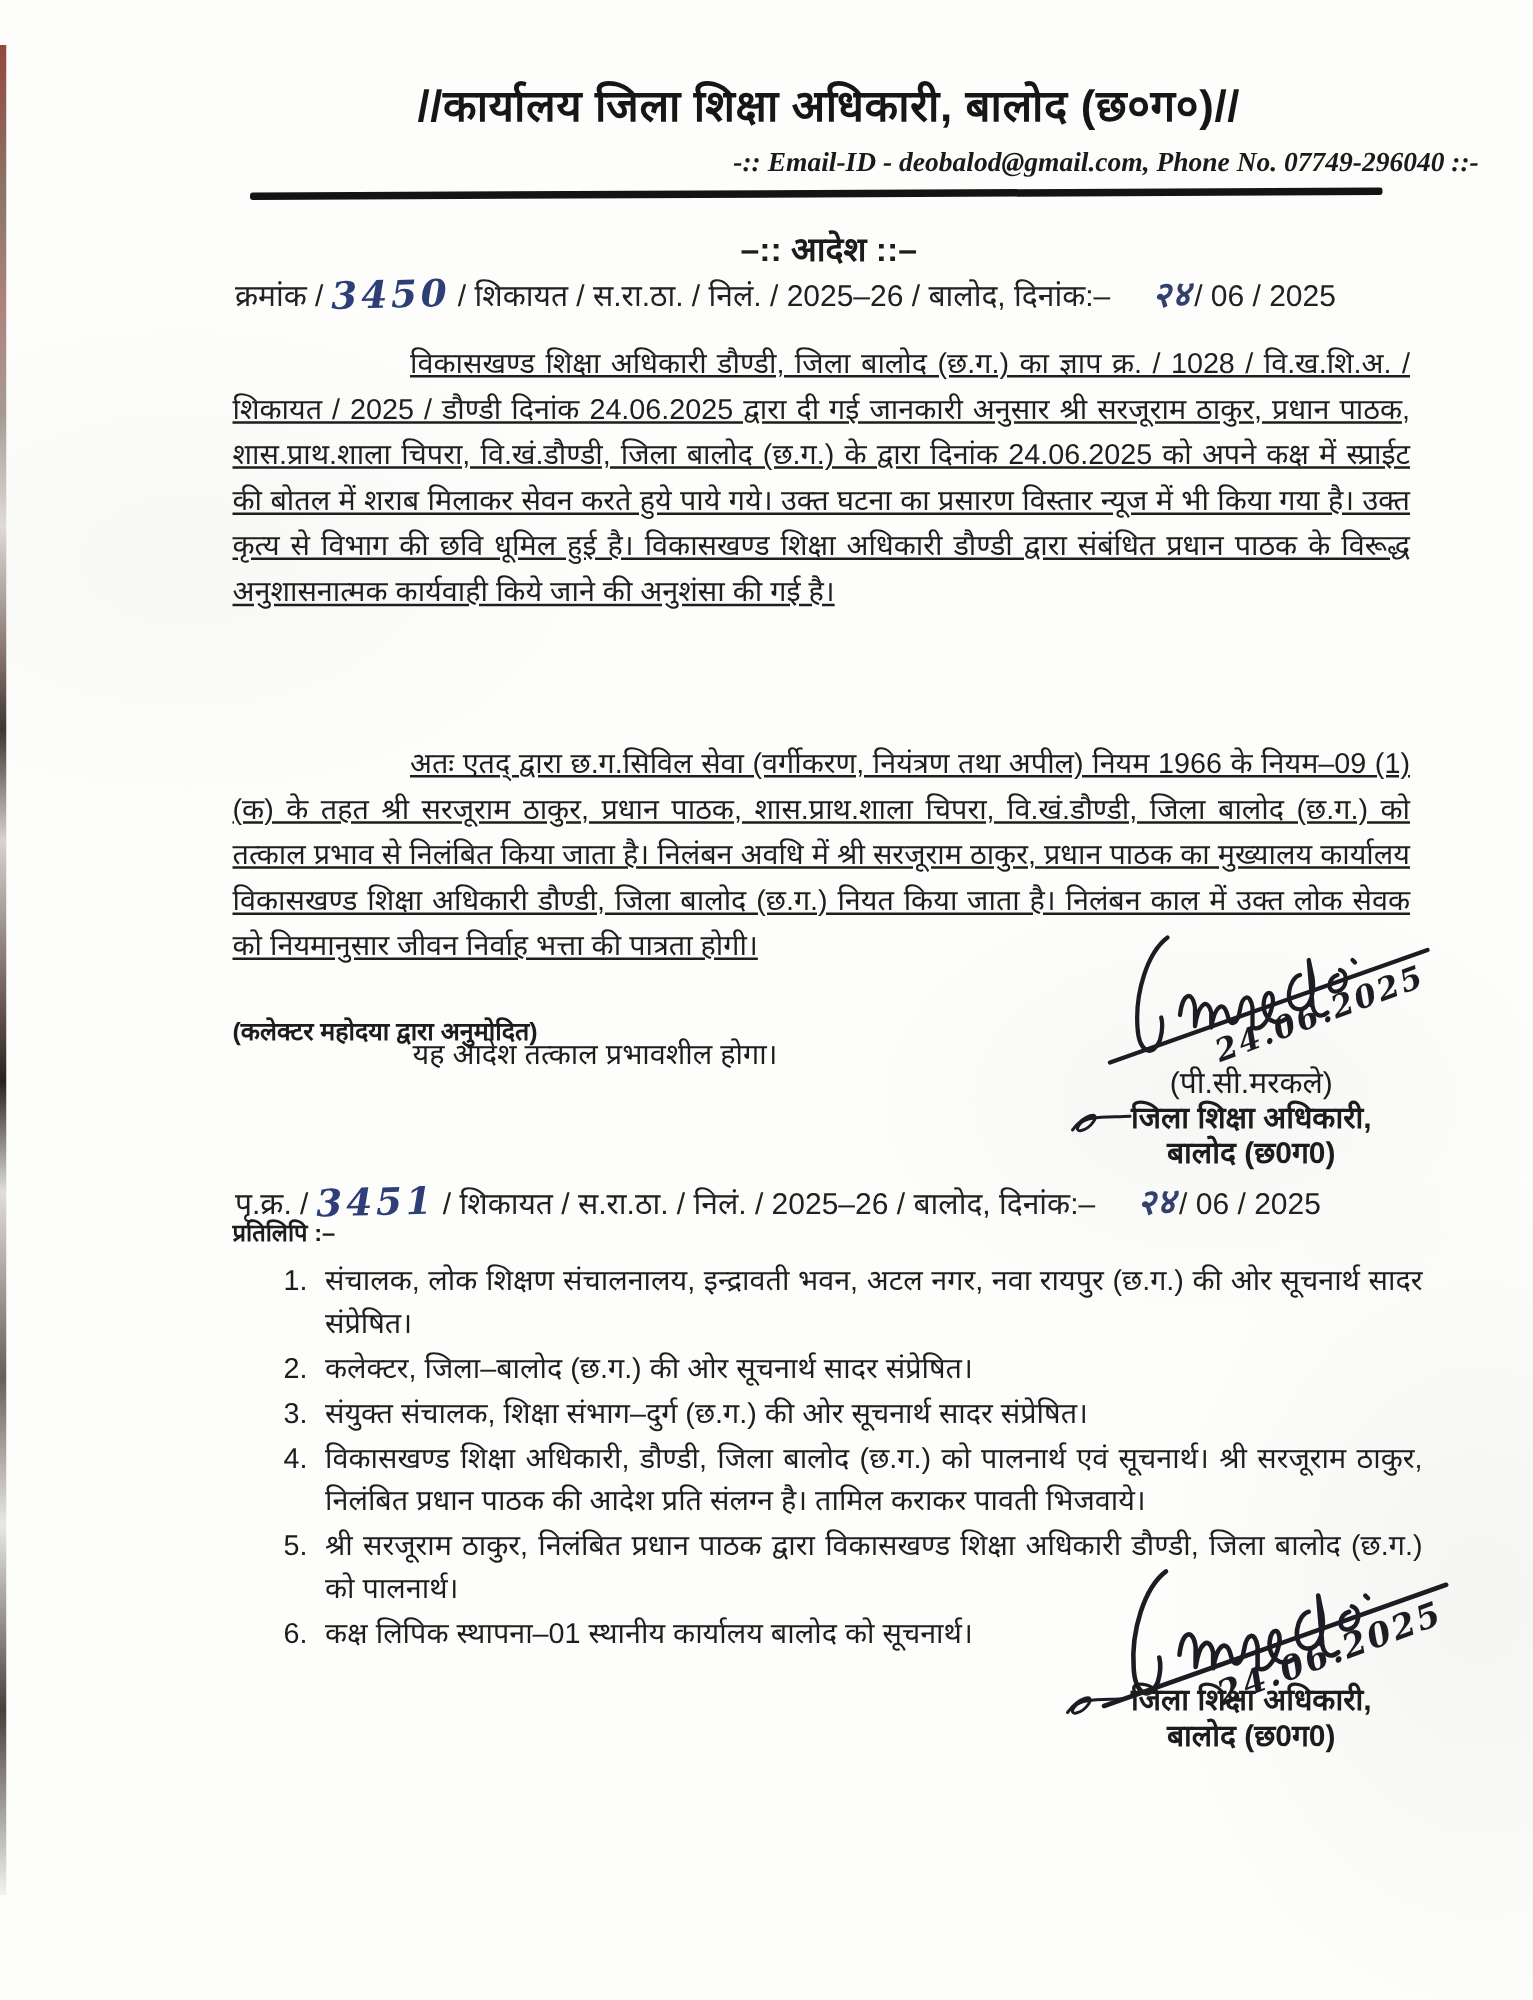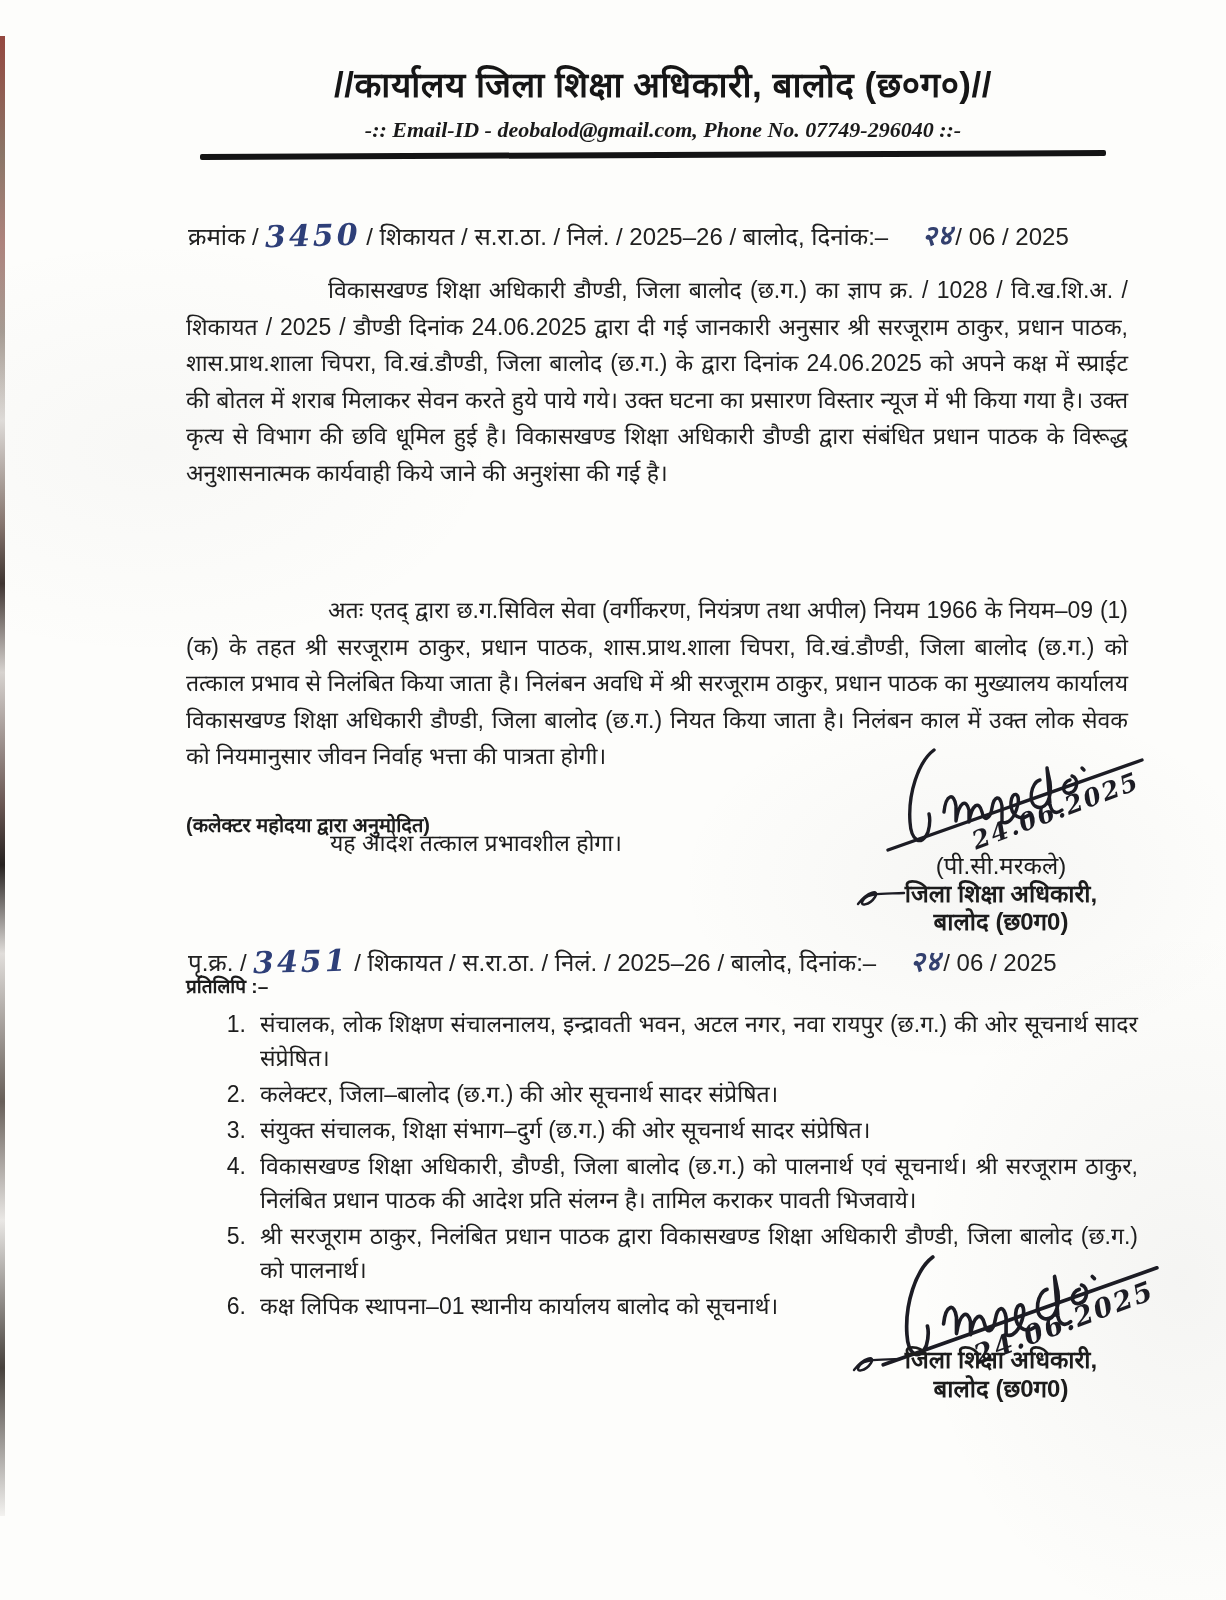--- a/index.html
+++ b/index.html
@@ -22,21 +22,21 @@
     background:linear-gradient(180deg,
       rgba(130,40,30,.85) 0%, rgba(90,60,40,.7) 8%, rgba(120,50,40,.6) 14%,
       rgba(80,60,45,.5) 20%, rgba(60,40,30,.15) 26%, rgba(70,45,35,.65) 33%,
       rgba(30,18,14,.85) 37%, rgba(60,40,30,.2) 43%, rgba(55,30,25,.75) 52%,
       rgba(15,10,8,.9) 56%, rgba(60,40,30,.15) 62%, rgba(40,28,20,.7) 72%,
       rgba(60,40,30,.1) 80%, rgba(25,18,12,.8) 90%, rgba(60,40,30,.05) 100%);
   }
   .center-col{position:absolute;left:143px;width:1040px;text-align:center;}
   .doc-title{top:60px;font-size:35px;font-weight:700;letter-spacing:.5px;color:#161616;}
   .doc-contact{top:117px;font-size:22px;font-weight:700;font-style:italic;
-    font-family:"Liberation Serif","DejaVu Serif",serif;color:#1a1a1a;}
+    font-family:"Liberation Serif","DejaVu Serif",serif;color:#1a1a1a;text-align:right;}
   .divider{position:absolute;left:200px;top:152px;width:906px;height:6px;background:#141414;
     transform:rotate(-0.25deg);border-radius:2px;}
   .order-heading{top:180px;font-size:27px;font-weight:700;}
   .ref-line{position:absolute;left:188px;width:960px;font-size:24px;white-space:nowrap;color:#212121;}
   .ref-line-1{top:215px;}
   .ref-line-2{top:941px;}
   .hand-num{
     font-family:"DejaVu Serif","Liberation Serif",serif;
     font-style:italic;font-weight:700;
     color:#2e3f78;font-size:30px;letter-spacing:3px;
@@ -44,21 +44,21 @@
     margin:0 6px;position:relative;top:1px;
   }
   .hand-day{
     font-family:"DejaVu Serif","Liberation Serif",serif;
     font-style:italic;font-weight:700;
     color:#33406e;font-size:28px;letter-spacing:1px;
     display:inline-block;transform:rotate(-2deg);
     margin-left:34px;margin-right:2px;
   }
   .para{position:absolute;left:186px;width:942px;font-size:23px;line-height:36.5px;
-    text-align:justify;color:#1e1e1e;}
+    text-align:justify;color:#1e1e1e;text-decoration:underline;}
   .para-indent{text-indent:142px;}
   .para-1{top:272px;}
   .para-2{top:500px;}
   .para-3{top:592px;}
   .line-effective{position:absolute;left:330px;top:826px;font-size:23px;}
   .line-approved{position:absolute;left:186px;top:811px;font-size:20px;font-weight:700;}
   .sig-svg{position:absolute;}
   .sig-svg-1{left:872px;top:744px;width:284px;height:114px;}
   .sig-svg-2{left:866px;top:1250px;width:306px;height:124px;}
   .sig-date{font-size:25px;fill:#1c1c24;font-style:italic;font-weight:700;
@@ -82,20 +82,21 @@
 <body>
 
 <div class="page">
 
   <div class="edge-strip"></div>
 
   <div class="center-col doc-title">//कार्यालय जिला शिक्षा अधिकारी, बालोद (छ०ग०)//</div>
   <div class="center-col doc-contact">-:: Email-ID - deobalod@gmail.com,  Phone No. 07749-296040 ::-</div>
   <div class="divider"></div>
 
+  <div class="center-col order-heading">–:: आदेश ::–</div>
 
   <div class="ref-line ref-line-1">
     <span>क्रमांक /</span><span class="hand-num">3450</span><span>/ शिकायत / स.रा.ठा. / निलं. / 2025–26 /  बालोद, दिनांक:–</span><span class="hand-day">२४</span><span>/ 06 / 2025</span>
   </div>
 
   <div class="para para-indent para-1">विकासखण्ड शिक्षा अधिकारी डौण्डी, जिला बालोद (छ.ग.) का ज्ञाप क्र. / 1028 / वि.ख.शि.अ. / शिकायत / 2025 / डौण्डी दिनांक 24.06.2025 द्वारा दी गई जानकारी अनुसार श्री सरजूराम ठाकुर, प्रधान पाठक, शास.प्राथ.शाला चिपरा, वि.खं.डौण्डी, जिला बालोद (छ.ग.) के द्वारा दिनांक 24.06.2025 को अपने कक्ष में स्प्राईट की बोतल में शराब मिलाकर सेवन करते हुये पाये गये। उक्त घटना का प्रसारण विस्तार न्यूज में भी किया गया है। उक्त कृत्य से विभाग की छवि धूमिल हुई है। विकासखण्ड शिक्षा अधिकारी डौण्डी द्वारा संबंधित प्रधान पाठक के विरूद्ध अनुशासनात्मक कार्यवाही किये जाने की अनुशंसा की गई है।</div>
   <div class="para para-indent para-3">अतः एतद् द्वारा छ.ग.सिविल सेवा (वर्गीकरण, नियंत्रण तथा अपील) नियम 1966 के नियम–09 (1)(क) के तहत श्री सरजूराम ठाकुर, प्रधान पाठक, शास.प्राथ.शाला चिपरा, वि.खं.डौण्डी, जिला बालोद (छ.ग.) को तत्काल प्रभाव से निलंबित किया जाता है। निलंबन अवधि में श्री सरजूराम ठाकुर, प्रधान पाठक का मुख्यालय कार्यालय विकासखण्ड शिक्षा अधिकारी डौण्डी, जिला बालोद (छ.ग.) नियत किया जाता है। निलंबन काल में उक्त लोक सेवक को नियमानुसार जीवन निर्वाह भत्ता की पात्रता होगी।</div>
   <div class="line-effective">यह आदेश तत्काल प्रभावशील होगा।</div>
   <div class="line-approved">(कलेक्टर महोदया द्वारा अनुमोदित)</div>
 

